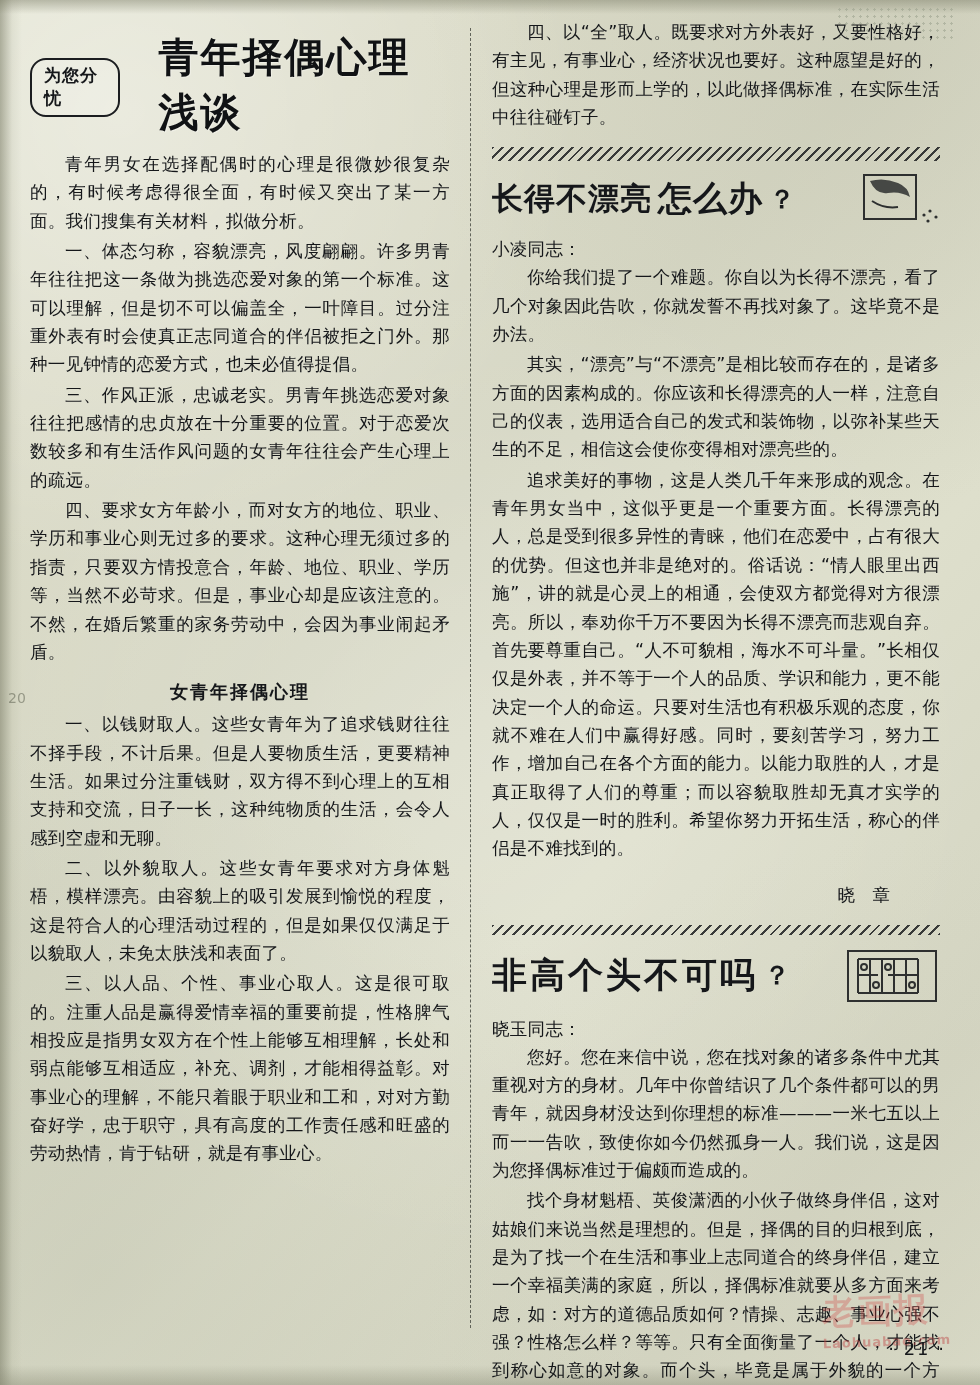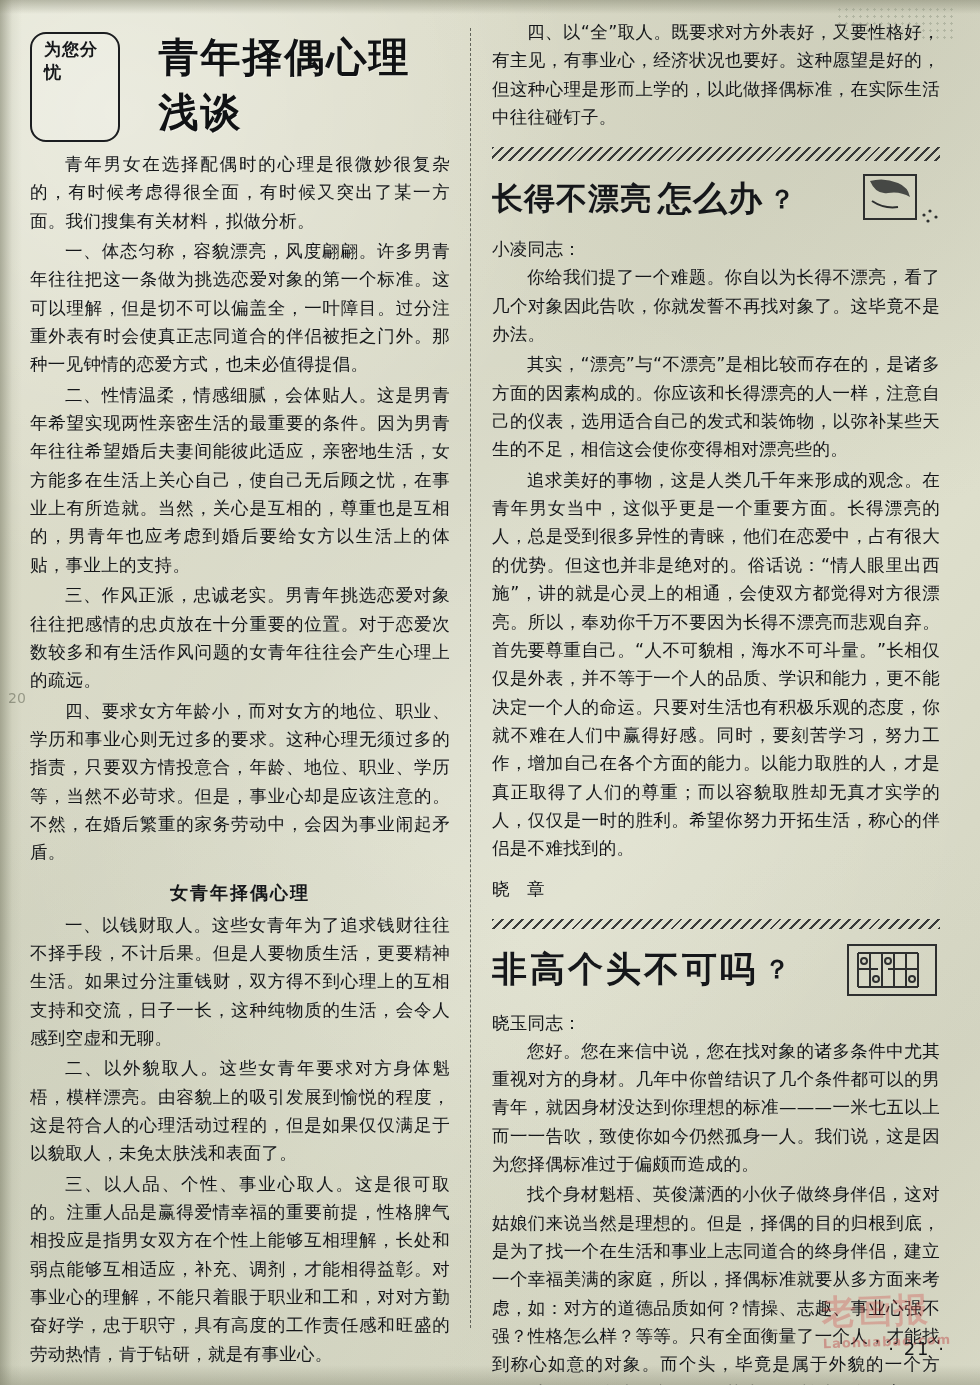--- a/index.html
+++ b/index.html
@@ -61,21 +61,21 @@
     border:2px solid #1b1d20;
     border-radius:16px;
     padding:4px 12px 5px;
     font-size:17px;
     font-weight:bold;
     letter-spacing:1px;
     background:rgba(255,255,255,.15);
     position:relative;top:2px;
   }
   .head-row{
-    display:flex;gap:10px;
+    display:flex;align-items:center;gap:10px;
     margin-bottom:10px;
   }
   .main-title{
     font-size:40px;
     font-weight:bold;
     letter-spacing:2px;
     margin-left:28px;
     color:#101214;
     text-shadow:1px 1px 0 rgba(255,255,255,.35);
   }
@@ -89,23 +89,23 @@
     letter-spacing:.3px;
   }
   .sub{
     text-align:center;
     font-size:18px;
     font-weight:bold;
     margin:14px 0 6px;
     letter-spacing:2px;
   }
   .sign{
-    text-align:left;
+    text-align:right;
     font-size:17.5px;
-    margin:14px 44px 0 0;
+    margin:20px 44px 0 0;
     letter-spacing:6px;
   }
 
   
   .zig{
     height:14px;margin:16px 0 6px;
     background:
       repeating-linear-gradient(135deg,#1c1e20 0 2px, transparent 2px 7px);
     opacity:.85;
   }
@@ -183,21 +183,20 @@
 
   <div class="col col-left">
     <div class="head-row">
       <span class="tag">为您分忧</span>
       <span class="main-title">青年择偶心理浅谈</span>
     </div>
 
     <p class="body">青年男女在选择配偶时的心理是很微妙很复杂的，有时候考虑得很全面，有时候又突出了某一方面。我们搜集有关材料，拟做分析。</p>
 
     <p class="body">一、体态匀称，容貌漂亮，风度翩翩。许多男青年往往把这一条做为挑选恋爱对象的第一个标准。这可以理解，但是切不可以偏盖全，一叶障目。过分注重外表有时会使真正志同道合的伴侣被拒之门外。那种一见钟情的恋爱方式，也未必值得提倡。</p>
-    <p class="body">二、性情温柔，情感细腻，会体贴人。这是男青年希望实现两性亲密生活的最重要的条件。因为男青年往往希望婚后夫妻间能彼此适应，亲密地生活，女方能多在生活上关心自己，使自己无后顾之忧，在事业上有所造就。当然，关心是互相的，尊重也是互相的，男青年也应考虑到婚后要给女方以生活上的体贴，事业上的支持。</p>
     <p class="body">三、作风正派，忠诚老实。男青年挑选恋爱对象往往把感情的忠贞放在十分重要的位置。对于恋爱次数较多和有生活作风问题的女青年往往会产生心理上的疏远。</p>
     <p class="body">四、要求女方年龄小，而对女方的地位、职业、学历和事业心则无过多的要求。这种心理无须过多的指责，只要双方情投意合，年龄、地位、职业、学历等，当然不必苛求。但是，事业心却是应该注意的。不然，在婚后繁重的家务劳动中，会因为事业闹起矛盾。</p>
 
     <div class="sub">女青年择偶心理</div>
     <p class="body">一、以钱财取人。这些女青年为了追求钱财往往不择手段，不计后果。但是人要物质生活，更要精神生活。如果过分注重钱财，双方得不到心理上的互相支持和交流，日子一长，这种纯物质的生活，会令人感到空虚和无聊。</p>
     <p class="body">二、以外貌取人。这些女青年要求对方身体魁梧，模样漂亮。由容貌上的吸引发展到愉悦的程度，这是符合人的心理活动过程的，但是如果仅仅满足于以貌取人，未免太肤浅和表面了。</p>
     <p class="body">三、以人品、个性、事业心取人。这是很可取的。注重人品是赢得爱情幸福的重要前提，性格脾气相投应是指男女双方在个性上能够互相理解，长处和弱点能够互相适应，补充、调剂，才能相得益彰。对事业心的理解，不能只着眼于职业和工和，对对方勤奋好学，忠于职守，具有高度的工作责任感和旺盛的劳动热情，肯于钻研，就是有事业心。</p>
   </div>
 
   <div class="col col-right">

